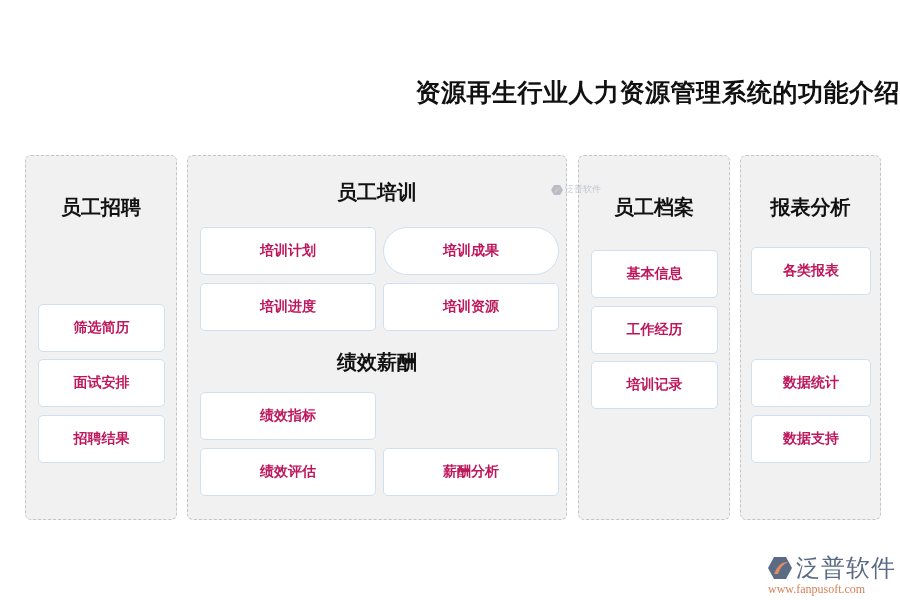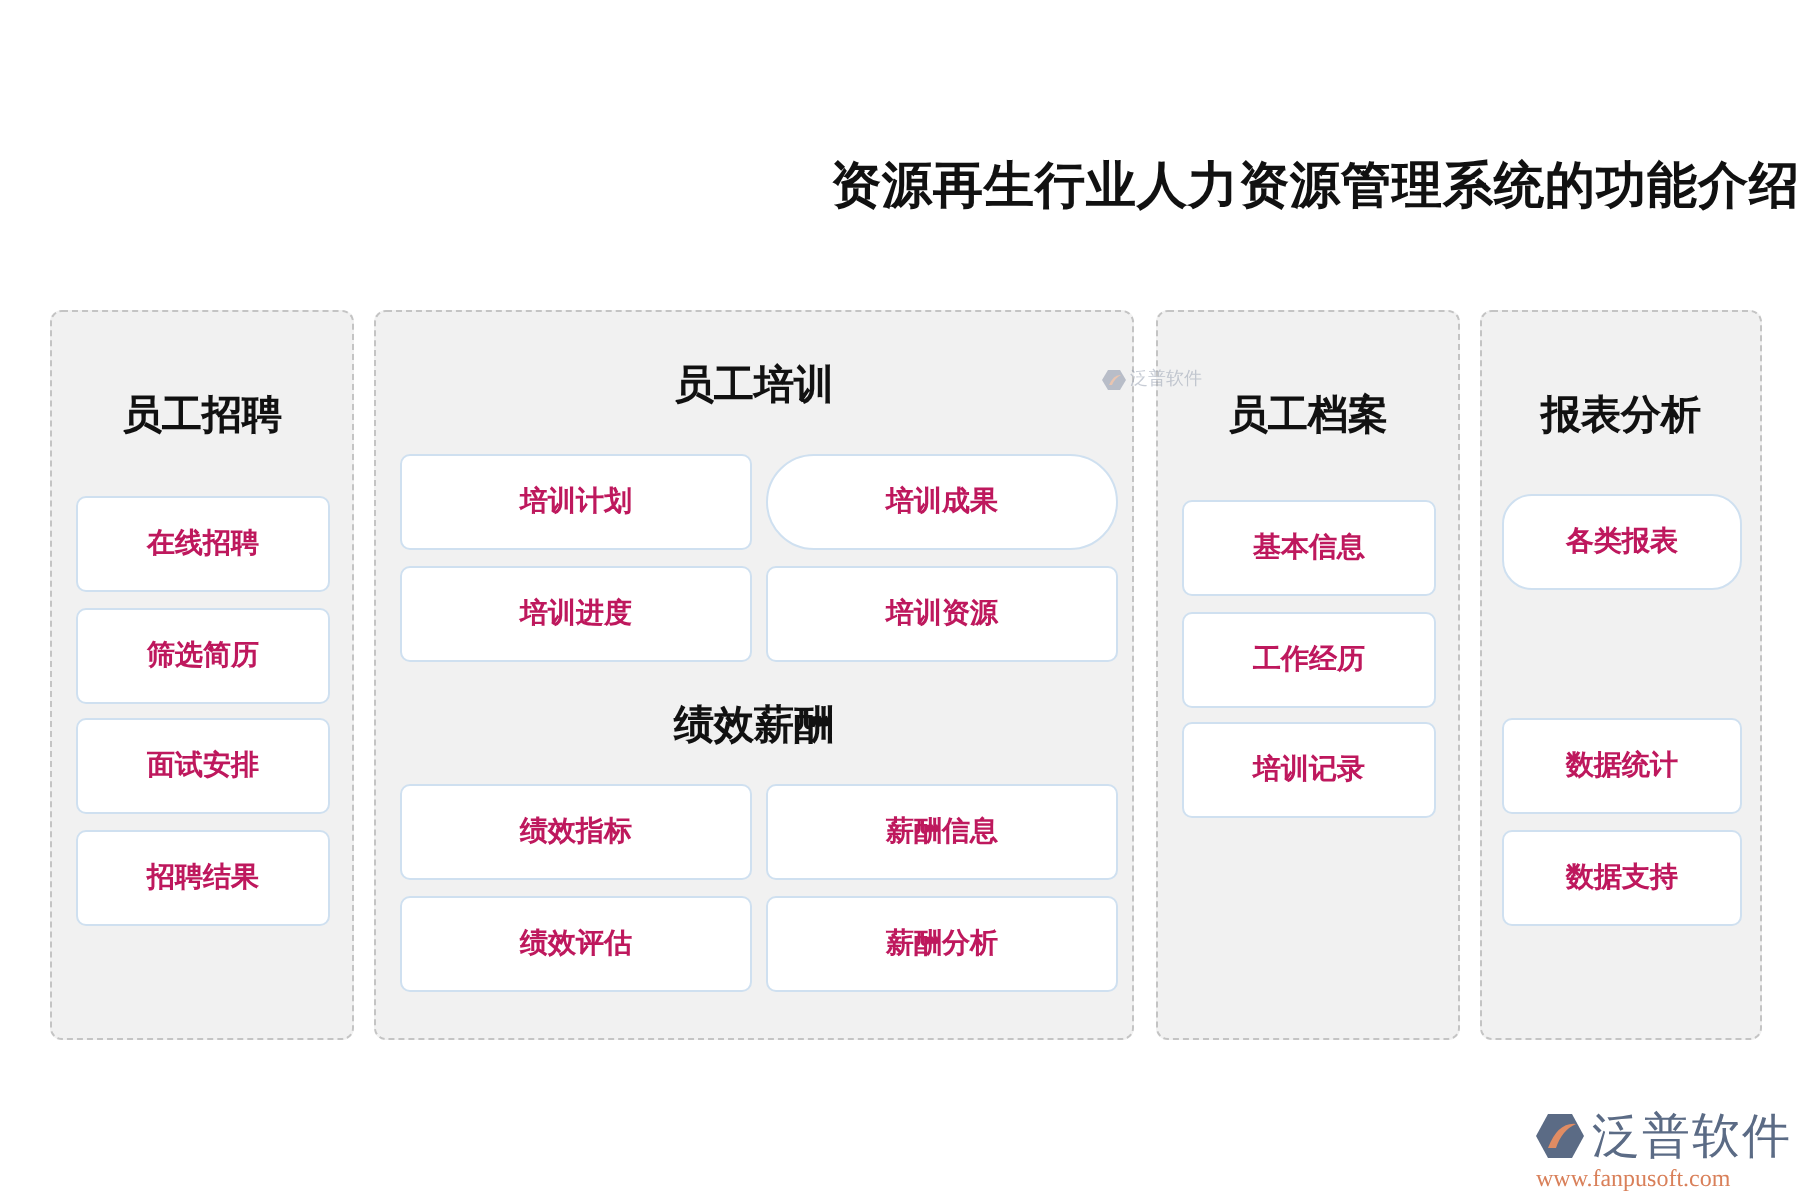--- a/index.html
+++ b/index.html
@@ -23,50 +23,48 @@
   .brand-url { font-family:"Liberation Serif","DejaVu Serif",serif; font-size:12px; color:#d9805a;
                margin-top:-2px; }
 </style>
 </head>
 <body>
 
 <div class="title">资源再生行业人力资源管理系统的功能介绍</div>
 
 <div class="panel" style="left:25px; width:152px;">
   <div class="panel-title" style="top:38px;">员工招聘</div>
-  <div class="item" style="left:12px; top:92px; width:127px; height:48px;">在线招聘</div>
   <div class="item" style="left:12px; top:148px; width:127px; height:48px;">筛选简历</div>
   <div class="item" style="left:12px; top:203px; width:127px; height:48px;">面试安排</div>
   <div class="item" style="left:12px; top:259px; width:127px; height:48px;">招聘结果</div>
 </div>
 
 <div class="panel" style="left:187px; width:380px;">
   <div class="panel-title" style="top:23px;">员工培训</div>
   <div class="item" style="left:12px; top:71px; width:176px; height:48px;">培训计划</div>
   <div class="item" style="left:195px; top:71px; width:176px; height:48px;border-radius:24px;">培训成果</div>
   <div class="item" style="left:12px; top:127px; width:176px; height:48px;">培训进度</div>
   <div class="item" style="left:195px; top:127px; width:176px; height:48px;">培训资源</div>
 
   <div class="panel-title" style="top:193px;">绩效薪酬</div>
   <div class="item" style="left:12px; top:236px; width:176px; height:48px;">绩效指标</div>
-  <div class="item" style="left:195px; top:236px; width:176px; height:48px;">薪酬信息</div>
   <div class="item" style="left:12px; top:292px; width:176px; height:48px;">绩效评估</div>
   <div class="item" style="left:195px; top:292px; width:176px; height:48px;">薪酬分析</div>
 </div>
 
 <div class="panel" style="left:578px; width:152px;">
   <div class="panel-title" style="top:38px;">员工档案</div>
   <div class="item" style="left:12px; top:94px; width:127px; height:48px;">基本信息</div>
   <div class="item" style="left:12px; top:150px; width:127px; height:48px;">工作经历</div>
   <div class="item" style="left:12px; top:205px; width:127px; height:48px;">培训记录</div>
 </div>
 
 <div class="panel" style="left:740px; width:141px;">
   <div class="panel-title" style="top:38px;">报表分析</div>
-  <div class="item" style="left:10px; top:91px; width:120px; height:48px;border-radius:15px;">各类报表</div>
+  <div class="item" style="left:10px; top:91px; width:120px; height:48px;">各类报表</div>
   <div class="item" style="left:10px; top:203px; width:120px; height:48px;">数据统计</div>
   <div class="item" style="left:10px; top:259px; width:120px; height:48px;">数据支持</div>
 </div>
 
 <div class="wm-small">
   <svg class="logo" viewBox="0 0 24 24">
     <polygon points="6,2 18,2 24,12 18,22 6,22 0,12" fill="#8a94a8"></polygon>
     <path d="M7 17 Q12 6 19 7 Q13 10 10 17 Z" fill="#e3a27e"></path>
   </svg>
   <span class="txt">泛普软件</span>

